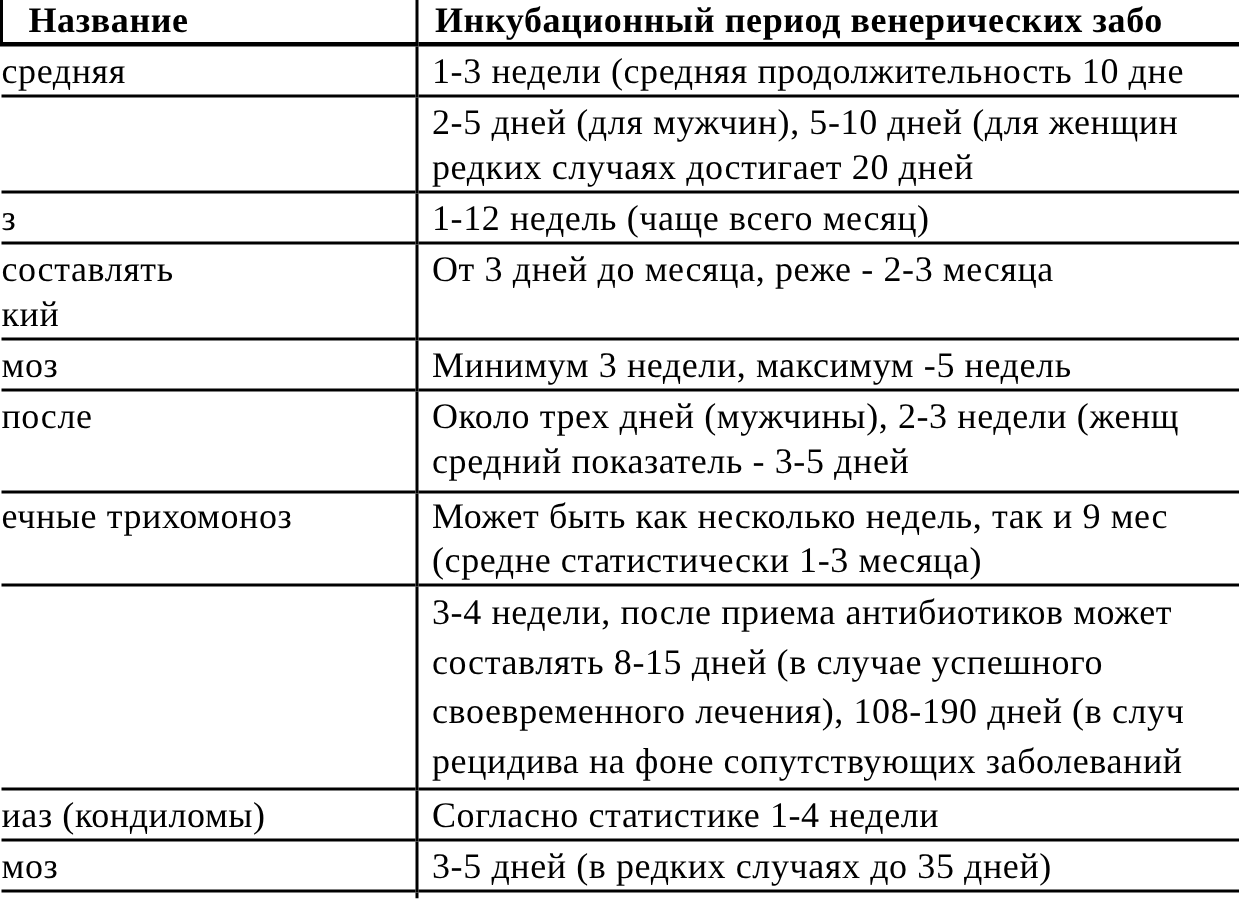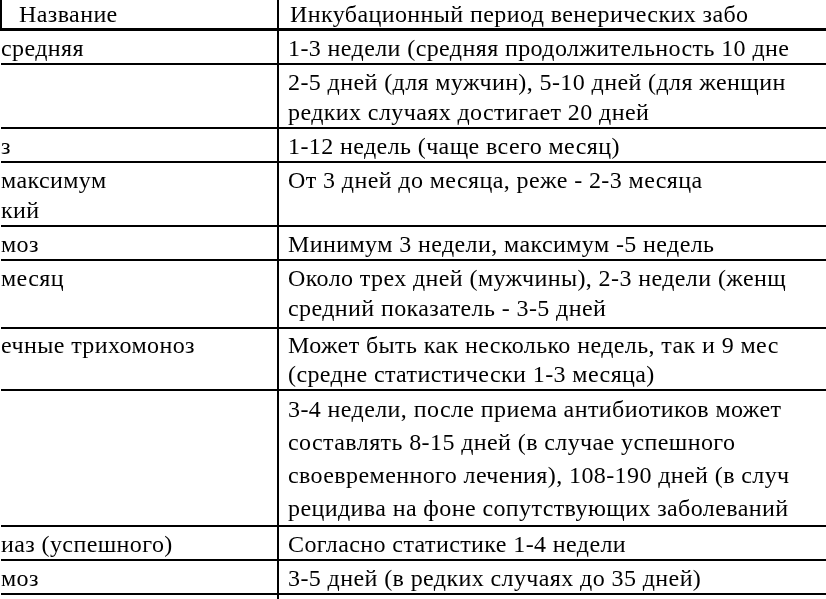--- a/index.html
+++ b/index.html
@@ -28,21 +28,21 @@
   }
   
   tbody td{border-top:2px solid #000;}
   thead th{border-bottom:3px solid #000;}
   
   th.name,td.name{border-right:2px solid #000;}
   
   th.name{border-left:2px solid #000;}
 
   thead th{
-    font-weight:normal;
+    font-weight:bold;
     text-align:left;
     height:27px;
     line-height:28px;
   }
   th.name{padding-left:17px;}
   th.period{padding-left:11px;}
 
   td.name{padding:2px 0 0 0;}
   td.period{padding:2px 0 0 9px;}
 
@@ -98,38 +98,38 @@
       <tr class="r2">
         <td class="name">
           <div class="ln">з</div>
         </td>
         <td class="period">
           <div class="ln">1-12 недель (чаще всего месяц)</div>
         </td>
       </tr>
       <tr class="r3">
         <td class="name">
-          <div class="ln">максимум</div>
+          <div class="ln">составлять</div>
           <div class="ln">кий</div>
         </td>
         <td class="period">
           <div class="ln">От 3 дней до месяца, реже - 2-3 месяца</div>
         </td>
       </tr>
       <tr class="r4">
         <td class="name">
           <div class="ln">моз</div>
         </td>
         <td class="period">
           <div class="ln">Минимум 3 недели, максимум -5 недель</div>
         </td>
       </tr>
       <tr class="r5">
         <td class="name">
-          <div class="ln">месяц</div>
+          <div class="ln">после</div>
         </td>
         <td class="period">
           <div class="ln">Около трех дней (мужчины), 2-3 недели (женщ</div>
           <div class="ln">средний показатель - 3-5 дней</div>
         </td>
       </tr>
       <tr class="r6">
         <td class="name">
           <div class="ln">ечные трихомоноз</div>
         </td>
@@ -142,21 +142,21 @@
         <td class="name"></td>
         <td class="period">
           <div class="ln">3-4 недели, после приема антибиотиков может</div>
           <div class="ln">составлять 8-15 дней (в случае успешного</div>
           <div class="ln">своевременного лечения), 108-190 дней (в случ</div>
           <div class="ln">рецидива на фоне сопутствующих заболеваний</div>
         </td>
       </tr>
       <tr class="r8">
         <td class="name">
-          <div class="ln">иаз (успешного)</div>
+          <div class="ln">иаз (кондиломы)</div>
         </td>
         <td class="period">
           <div class="ln">Согласно статистике 1-4 недели</div>
         </td>
       </tr>
       <tr class="r9">
         <td class="name">
           <div class="ln">моз</div>
         </td>
         <td class="period">

